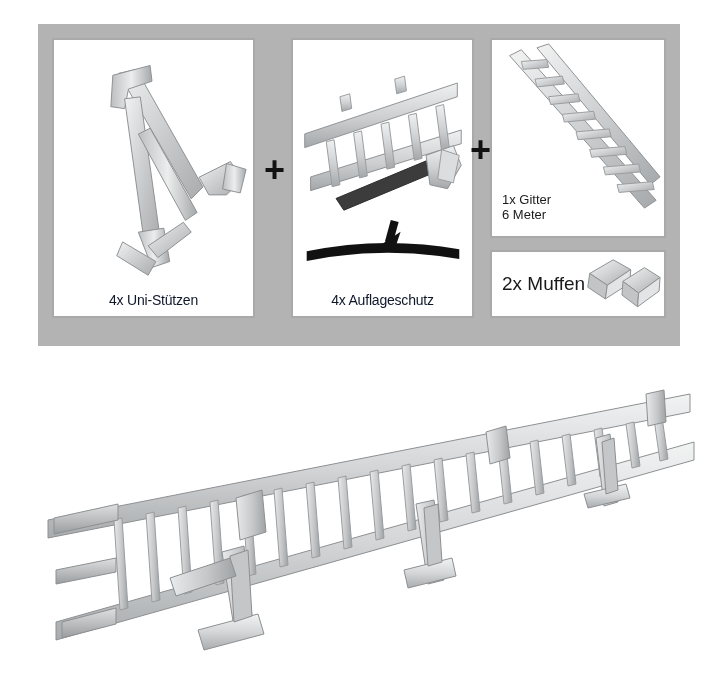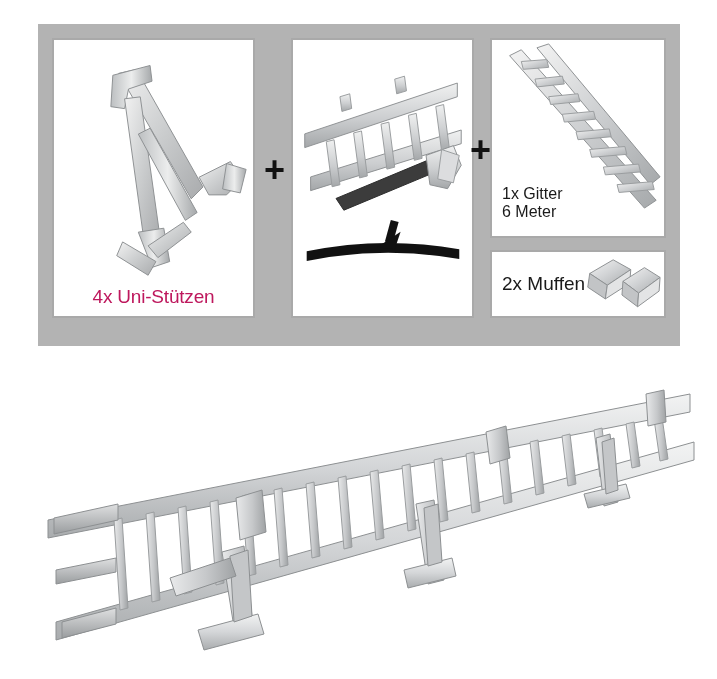--- a/index.html
+++ b/index.html
@@ -30,22 +30,22 @@
     position: absolute;
     box-sizing: border-box;
   }
 
   .card-caption {
     position: absolute;
     bottom: 8px;
     left: 0;
     width: 100%;
     text-align: center;
-    font-size: 19px;
-    color: #be185d;
+    font-size: 14px;
+    color: #0f172a;
     font-family: "Liberation Sans", sans-serif;
     letter-spacing: -0.2px;
     margin-top: 36px;
   }
 
   .plus {
     position: absolute;
     font-size: 36px;
     font-weight: bold;
     color: #111;
@@ -60,21 +60,21 @@
   #card-muffen   { left: 452px; top: 226px; width: 176px; height: 68px; }
 
   #plus-1 { left: 226px; top: 128px; }
   #plus-2 { left: 432px; top: 108px; }
 
   .gitter-caption {
     position: absolute;
     left: 10px;
     bottom: 14px;
     text-align: left;
-    font-size: 16px;
+    font-size: 13px;
     line-height: 1.16;
     color: #1a1a1a;
   }
 
   .muffen-caption {
     position: absolute;
     left: 10px;
     top: 50%;
     transform: translateY(-50%);
     font-size: 19px;
@@ -166,20 +166,21 @@
       <path d="M44 162 L140 122 L148 134 L52 174 Z" fill="#3c3c3c" stroke="#2b2b2b" stroke-width="1"></path>
 
       <path d="M136 118 L164 108 L172 128 L158 152 L140 148 Z" fill="url(#mg2)" stroke="#8d9092" stroke-width="1"></path>
       <path d="M152 112 L170 118 L164 146 L148 142 Z" fill="#dcdddf" stroke="#9a9d9f" stroke-width="1"></path>
 
       <path d="M14 216 Q92 200 170 214 L170 224 Q92 210 14 226 Z" fill="#111111"></path>
 
       <path d="M94 206 L100 184 L108 186 L102 208 Z" fill="#111111"></path>
       <path d="M86 212 L110 196 L104 214 Z" fill="#111111"></path>
     </svg>
+    <div class="card-caption">4x Auflageschutz</div>
   </div>
 
   <div class="plus" id="plus-2">+</div>
 
   <div class="card" id="card-gitter">
     <svg class="art" viewBox="0 0 176 200">
       <defs>
         <linearGradient id="mg3" x1="0" y1="0" x2="1" y2="1">
           <stop offset="0%" stop-color="#f3f3f3"></stop>
           <stop offset="50%" stop-color="#cdcfd1"></stop>

